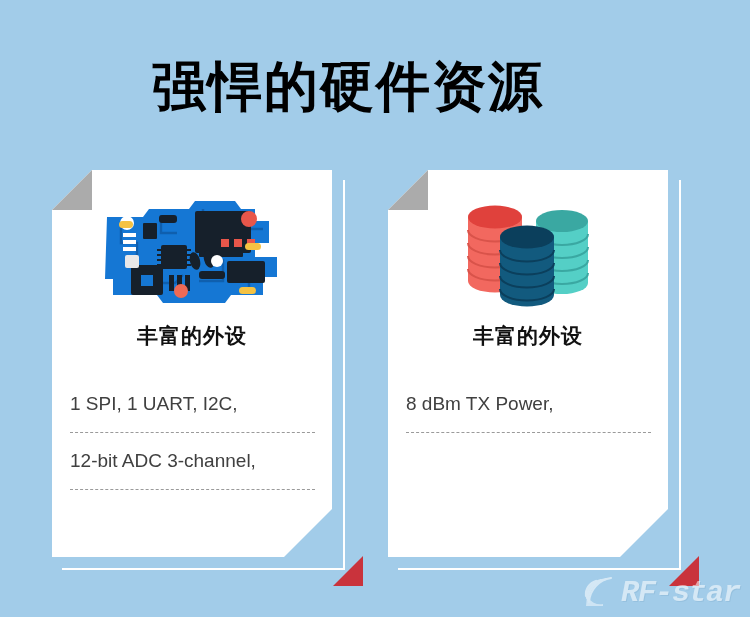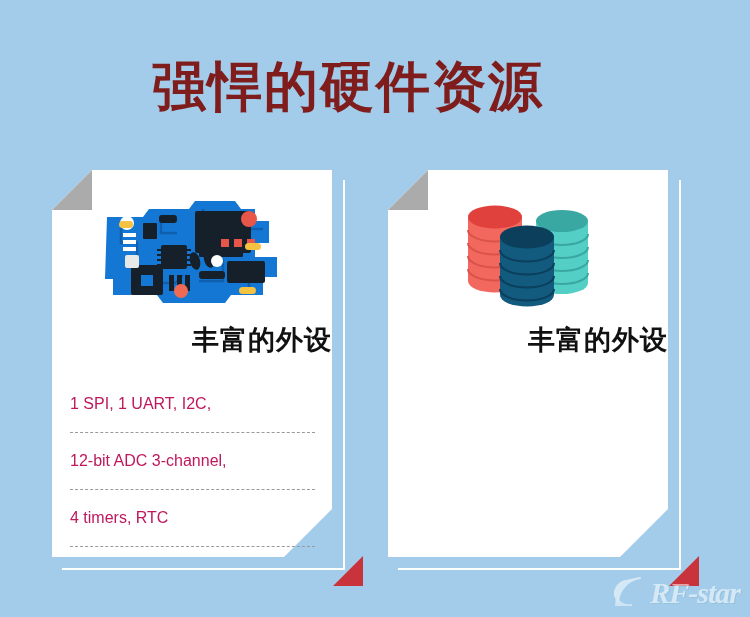--- a/index.html
+++ b/index.html
@@ -18,21 +18,21 @@
   
   .title {
     position: absolute;
     top: 56px;
     left: 0;
     width: 696px;
     text-align: center;
     font-size: 54px;
     font-weight: bold;
     letter-spacing: 2px;
-    color: #7f1d1d;
+    color: #000000;
     line-height: 1.15;
     font-family: "DejaVu Sans", "Liberation Sans", sans-serif;
   }
 
   
   .cards {
     position: absolute;
     top: 170px;
     left: 0;
     width: 750px;
@@ -112,43 +112,43 @@
     display: flex;
     align-items: center;
     justify-content: center;
   }
 
   .card-heading {
     position: absolute;
     top: 152px;
     left: 0;
     width: 280px;
-    text-align: right;
-    font-size: 27px;
+    text-align: center;
+    font-size: 21px;
     font-weight: bold;
     color: #111111;
     letter-spacing: 1px;
     font-family: "DejaVu Sans", "Liberation Sans", sans-serif;
   }
 
   .spec-list {
     position: absolute;
     top: 206px;
     left: 18px;
     width: 245px;
   }
   .spec-row {
     height: 56px;
     border-bottom: 1px dashed #9a9a9a;
     display: flex;
     align-items: center;
   }
   .spec-text {
-    font-size: 16px;
-    color: #be185d;
+    font-size: 19px;
+    color: #404040;
     white-space: nowrap;
     font-family: "Liberation Sans", "DejaVu Sans", sans-serif;
   }
 
   
   .watermark {
     position: absolute;
     right: 10px;
     bottom: 6px;
     display: flex;
@@ -156,21 +156,21 @@
     gap: 4px;
     opacity: .55;
   }
   .watermark-text {
     font-size: 30px;
     font-weight: bold;
     font-style: italic;
     color: #ffffff;
     text-shadow: 1px 1px 0 #8db9d8;
     letter-spacing: -1px;
-    font-family: Liberation Serif, serif;
+    font-family: Liberation Mono, monospace;
   }
 </style>
 </head>
 <body>
 
 <div class="title">强悍的硬件资源</div>
 
 <div class="cards">
 
   <div class="card-wrap left">
@@ -256,23 +256,20 @@
 
       <div class="card-heading">丰富的外设</div>
 
       <div class="spec-list">
         <div class="spec-row">
           <span class="spec-text">1 SPI, 1 UART, I2C,</span>
         </div>
         <div class="spec-row">
           <span class="spec-text">12-bit ADC 3-channel,</span>
         </div>
-        <div class="spec-row">
-          <span class="spec-text">4 timers, RTC</span>
-        </div>
       </div>
     </div>
   </div>
 
   <div class="card-wrap right">
     <div class="card-outline"></div>
     <div class="card"></div>
     <div class="fold-top"></div>
     <div class="fold-bottom"></div>
 
@@ -312,20 +309,23 @@
               <path d="M38 90 A27 11.5 0 0 0 92 90"></path>
             </g>
             <ellipse cx="65" cy="38" rx="27" ry="11.5" fill="#0b3f5c"></ellipse>
           </g>
         </svg>
       </div>
 
       <div class="card-heading">丰富的外设</div>
 
       <div class="spec-list">
+        <div class="spec-row">
+          <span class="spec-text">8 dBm TX Power,</span>
+        </div>
       </div>
     </div>
   </div>
 </div>
 
 <div class="watermark">
   <span>
     <svg width="34" height="32" viewBox="0 0 34 32" aria-hidden="true">
       <g fill="none" stroke="#ffffff" stroke-width="2.2" stroke-linecap="round">
         <path d="M28 3 A26 26 0 0 0 6 27"></path>

